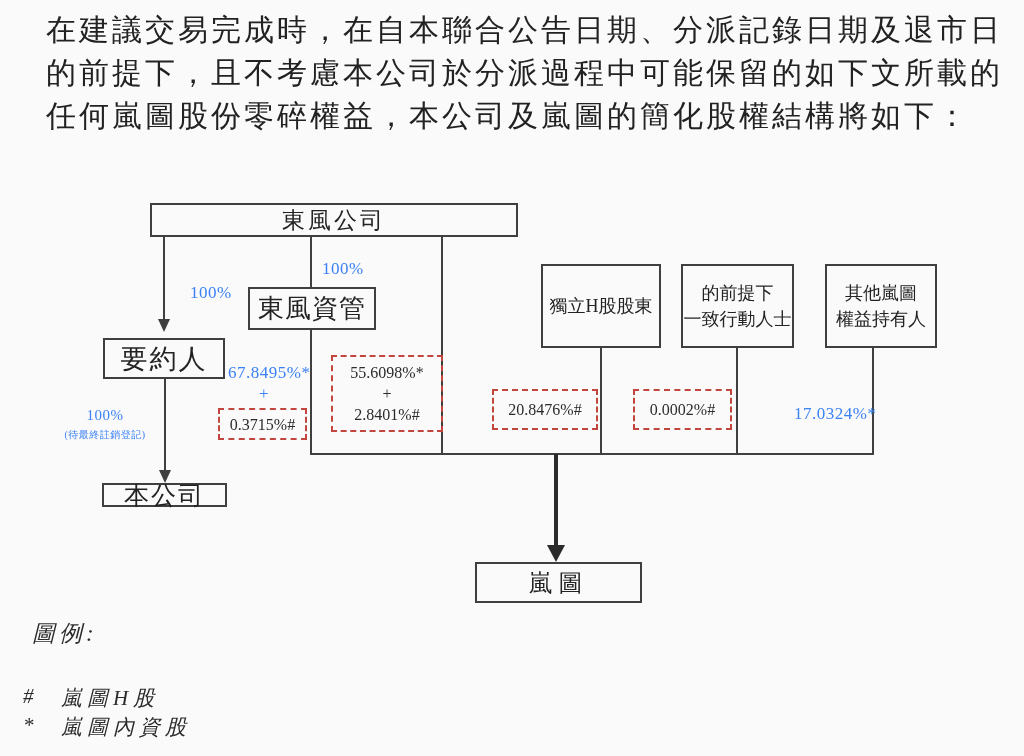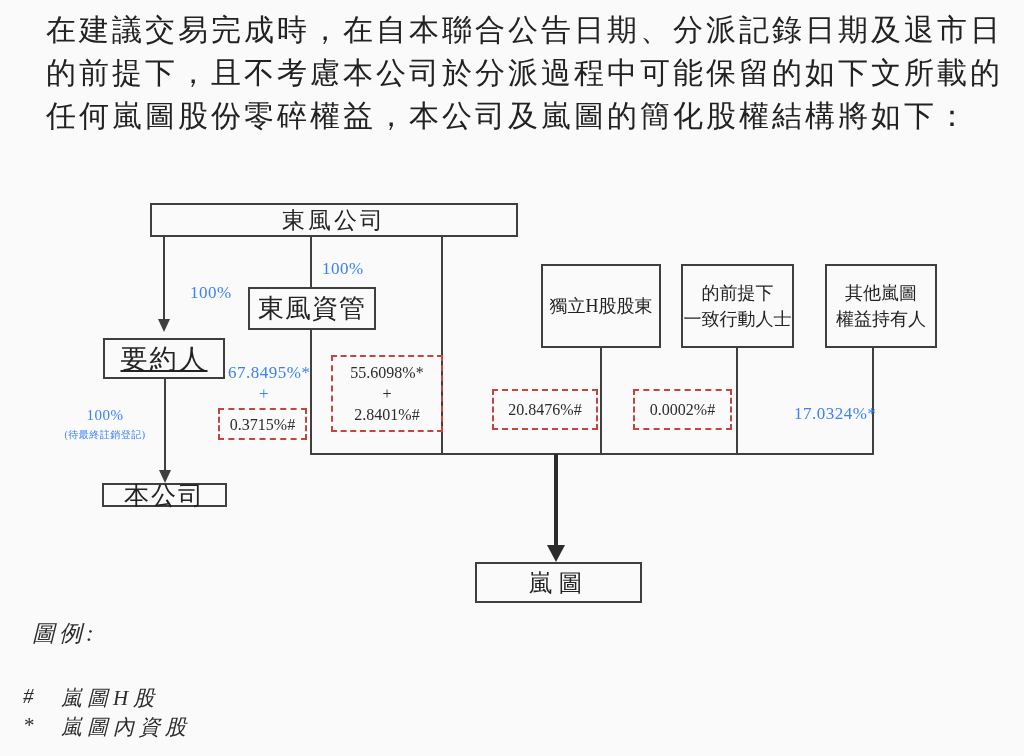--- a/index.html
+++ b/index.html
@@ -103,21 +103,21 @@
     <div class="arrowhead big" style="left:547px;top:545px;"></div>
 
     <div class="node" style="left:150px;top:203px;width:368px;height:34px;font-size:23px;letter-spacing:3px;">
       <span>東風公司</span>
     </div>
 
     <div class="node" style="left:248px;top:287px;width:128px;height:43px;font-size:26px;letter-spacing:1px;">
       <span>東風資管</span>
     </div>
 
-    <div class="node" style="left:103px;top:338px;width:122px;height:41px;font-size:27px;letter-spacing:2px;text-decoration:underline;">
+    <div class="node" style="left:103px;top:338px;width:122px;height:41px;font-size:27px;letter-spacing:2px;">
       <span>要約人</span>
     </div>
 
     <div class="node" style="left:541px;top:264px;width:120px;height:84px;font-size:18px;">
       <span>獨立H股股東</span>
     </div>
 
     <div class="node" style="left:681px;top:264px;width:113px;height:84px;font-size:18px;line-height:26px;">
       <span>的前提下</span>
       <span>一致行動人士</span>

